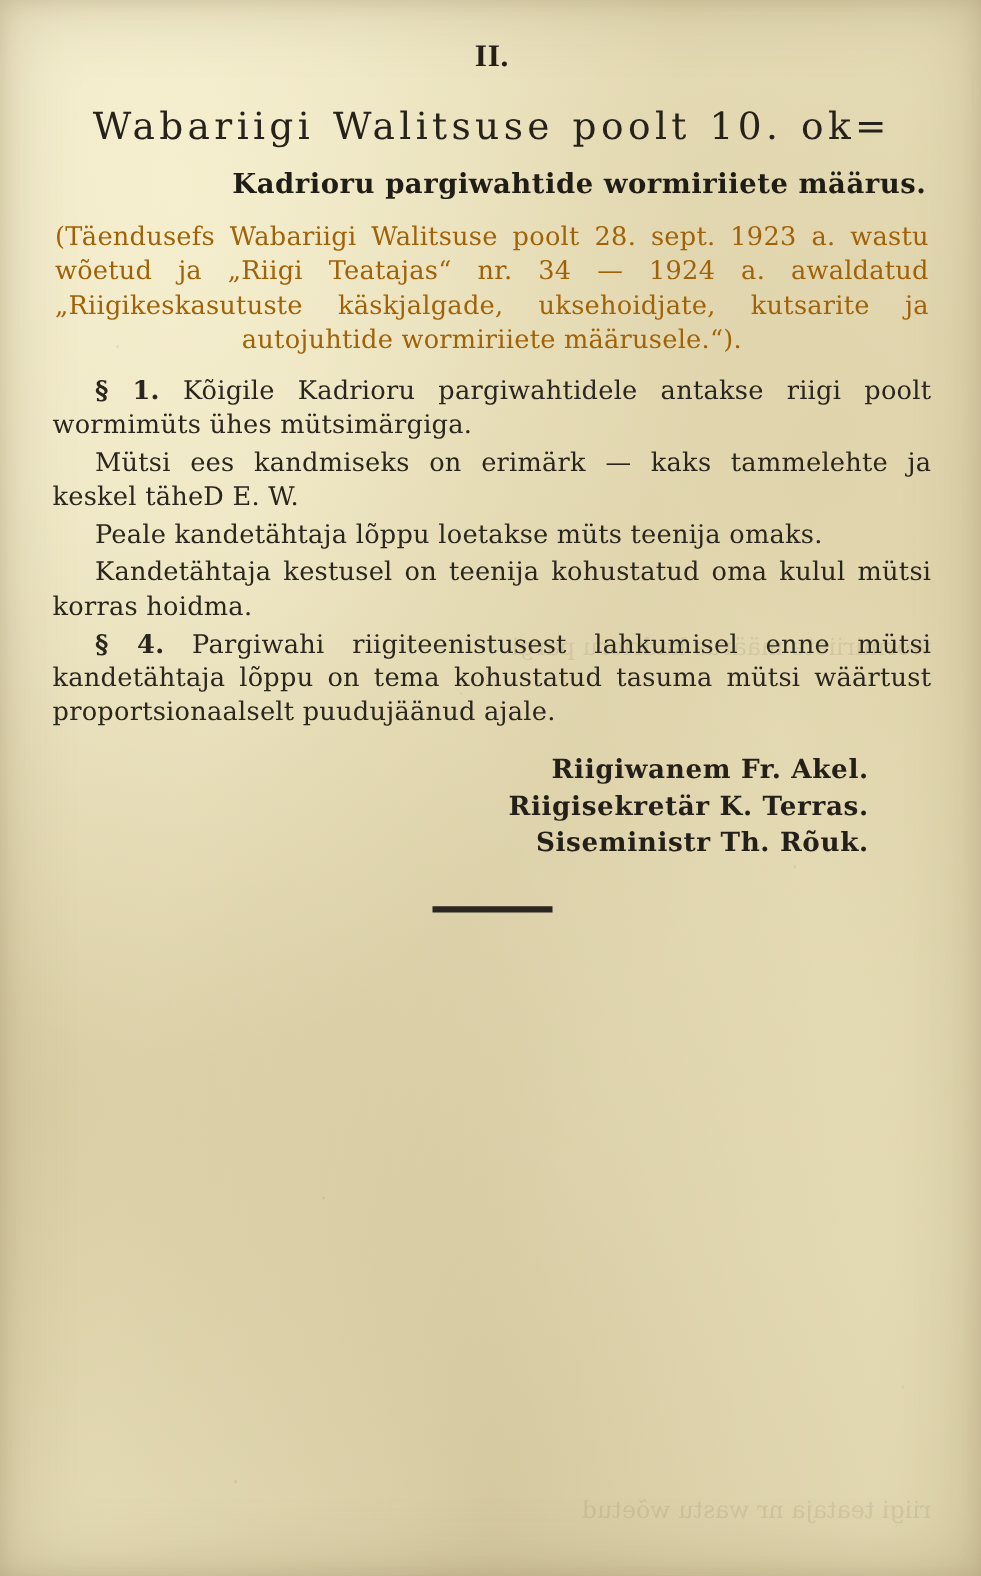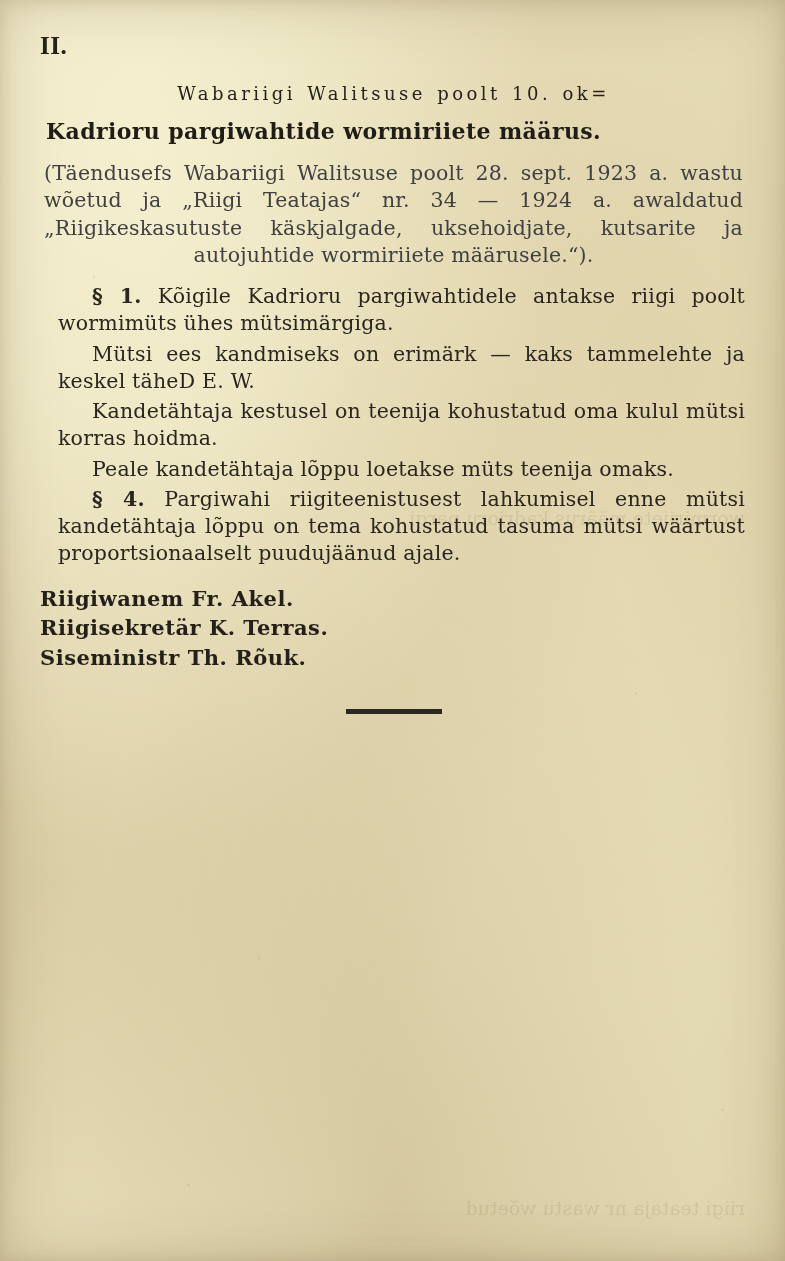--- a/index.html
+++ b/index.html
@@ -41,80 +41,80 @@
       radial-gradient(circle at 47% 44%, rgba(120,100,60,0.3) 0 1px, transparent 1.3px);
     pointer-events: none;
   }
   .page {
     position: absolute;
     inset: 0;
     padding: 26px 38px 20px 40px;
     box-sizing: border-box;
   }
   .page-number {
-    text-align: left;
+    text-align: center;
     font-weight: bold;
     font-size: 25px;
     letter-spacing: 0.5px;
     margin: 6px 0 22px 0;
     color: #231f19;
   }
   
   .blackletter {
     font-family: "DejaVu Serif", serif;
   }
   .title {
     text-align: center;
-    font-size: 18px;
+    font-size: 30px;
     line-height: 1.34;
     letter-spacing: 1.2px;
     word-spacing: 2px;
     margin: 0 10px 12px 10px;
     color: #26221b;
   }
   .title .sp {
     letter-spacing: 3.5px;
   }
   .subtitle {
-    text-align: left;
+    text-align: right;
     font-size: 22px;
     font-weight: bold;
     letter-spacing: 0.4px;
     margin: 4px 6px 16px 6px;
     color: #201d16;
   }
   .preamble {
     font-size: 20.5px;
     line-height: 1.33;
     text-align: justify;
     text-align-last: center;
     margin: 0 4px 14px 4px;
     letter-spacing: 0.2px;
-    color: #404040;
+    color: #a16207;
   }
   p.body {
     font-size: 20.5px;
     line-height: 1.33;
     text-align: justify;
-    margin: 0 2px 3px 18px;
+    margin: 0 2px 3px 2px;
     letter-spacing: 0.2px;
     text-indent: 34px;
     color: #2a261e;
   }
   .sec {
     font-weight: bold;
   }
   .roman {
     font-family: "Liberation Serif", serif;
   }
   .signatures {
     margin-top: 16px;
     font-size: 21px;
     line-height: 1.42;
-    text-align: left;
+    text-align: right;
     padding-right: 52px;
     letter-spacing: 0.5px;
     font-weight: bold;
     color: #241f18;
   }
   .sig-line {
     white-space: nowrap;
   }
   .rule-wrap {
     margin-top: 26px;
@@ -173,26 +173,26 @@
 
 
   <p class="body blackletter">
     <span class="sec"></span>
     <span>Mütsi ees kandmiseks on erimärk — kaks tammelehte ja keskel täheD E. W.</span>
   </p>
 
 
   <p class="body blackletter">
     <span class="sec"></span>
+    <span>Peale kandetähtaja lõppu loetakse müts teenija omaks.</span>
+  </p>
+
+  <p class="body blackletter">
+    <span class="sec"></span>
     <span>Kandetähtaja kestusel on teenija kohustatud oma kulul mütsi korras hoidma.</span>
-  </p>
-
-  <p class="body blackletter">
-    <span class="sec"></span>
-    <span>Peale kandetähtaja lõppu loetakse müts teenija omaks.</span>
   </p>
 
   <p class="body blackletter">
     <span class="sec">§ 4.</span>
     <span>Pargiwahi riigiteenistusest lahkumisel enne mütsi kandetähtaja lõppu on tema kohustatud tasuma mütsi wäärtust proportsionaalselt puudujäänud ajale.</span>
   </p>
 
   <div class="signatures blackletter">
     <div class="sig-line">
       <span>Riigiwanem</span>

